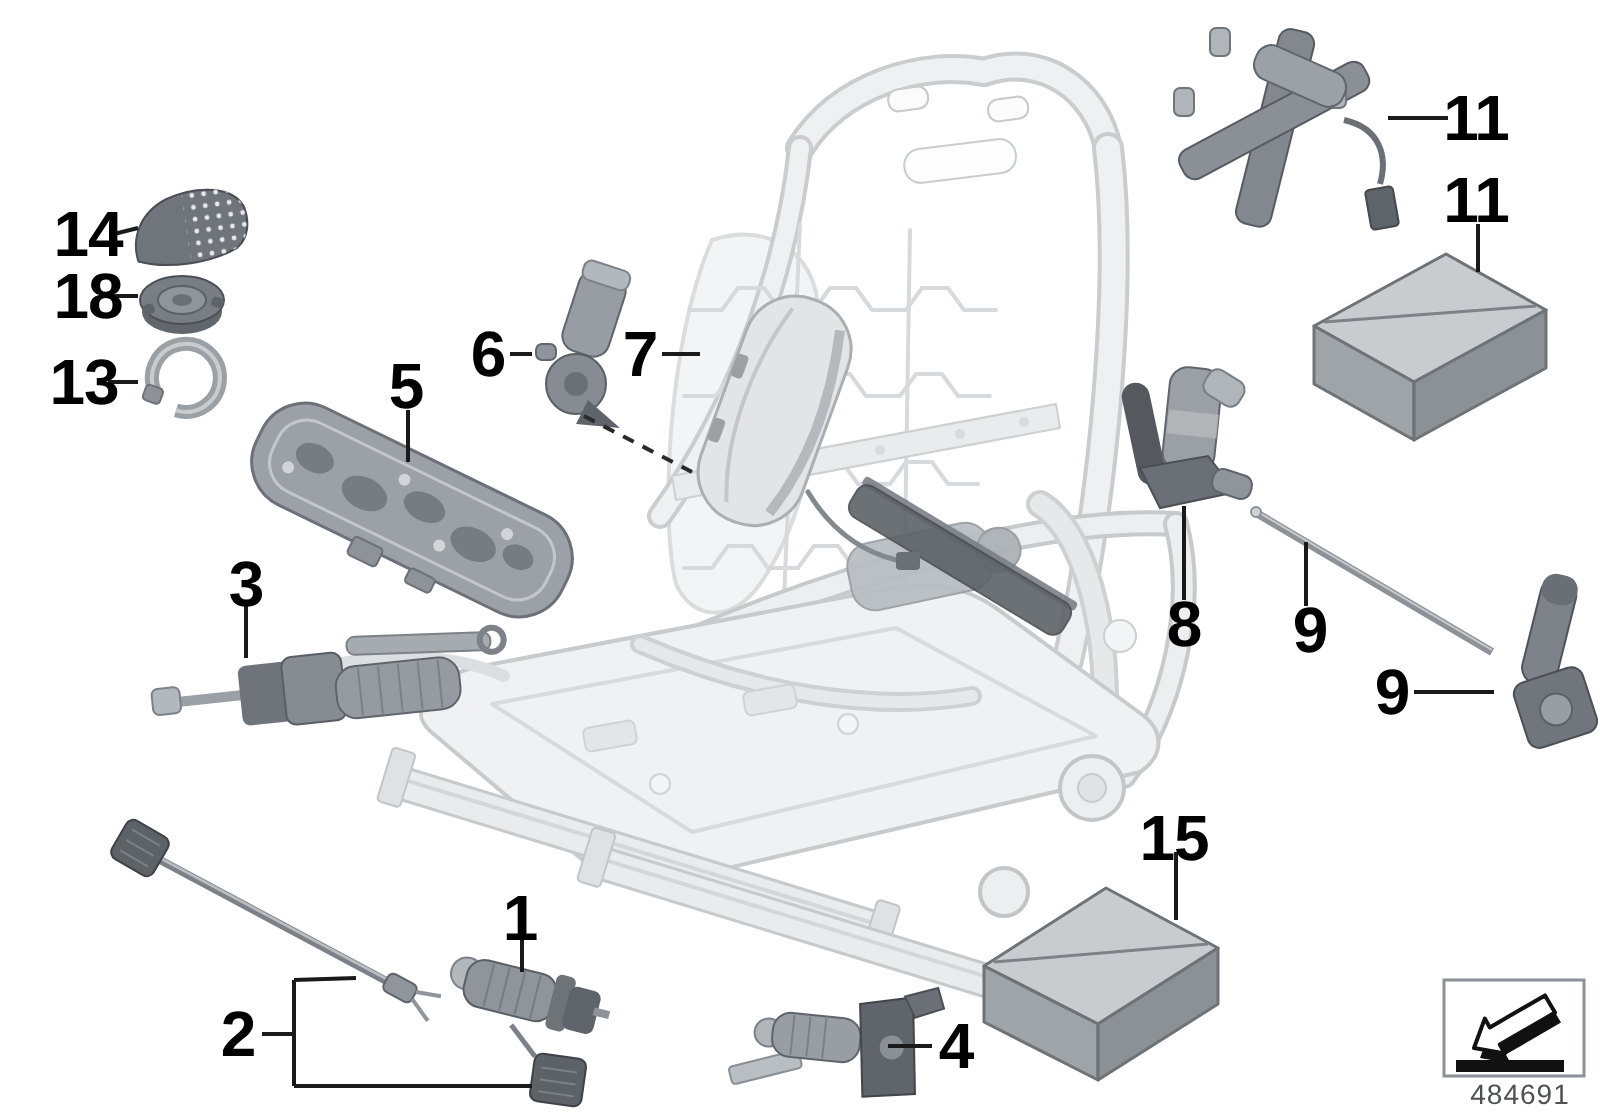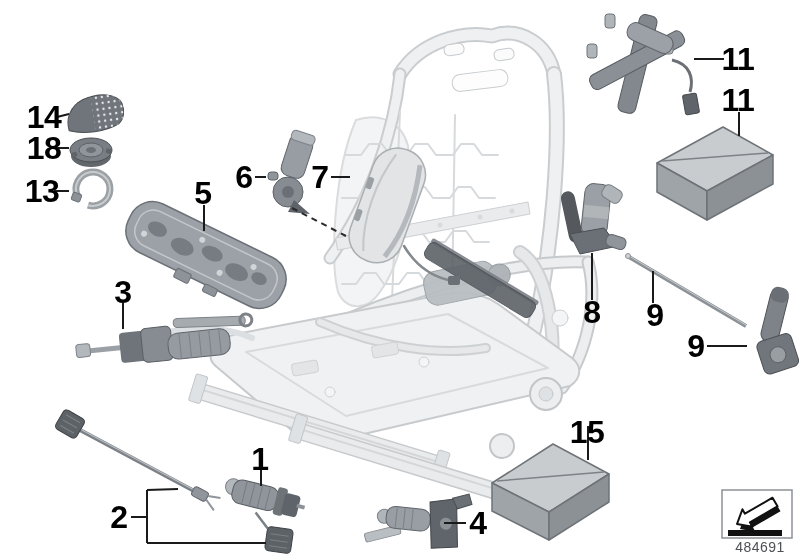--- a/index.html
+++ b/index.html
@@ -322,17 +322,17 @@
 <div class="co" style="left:203px;top:193px">5</div>
 <div class="co" style="left:244px;top:177px">6</div>
 <div class="co" style="left:320px;top:177px">7</div>
 <div class="co" style="left:592px;top:312px">8</div>
 <div class="co" style="left:696px;top:346px">9</div>
 <div class="co" style="left:655px;top:315px">9</div>
 <div class="co" style="left:738px;top:59px">11</div>
 <div class="co" style="left:42px;top:191px">13</div>
 <div class="co" style="left:44px;top:148px">18</div>
 <div class="co" style="left:44px;top:117px">14</div>
-<div class="co" style="left:587px;top:432px">15</div>
+<div class="co" style="left:587px;top:419px">15</div>
 <div class="co" style="left:738px;top:100px">11</div>
 
 <div class="code">484691</div>
 </div>
 
 </body></html>

